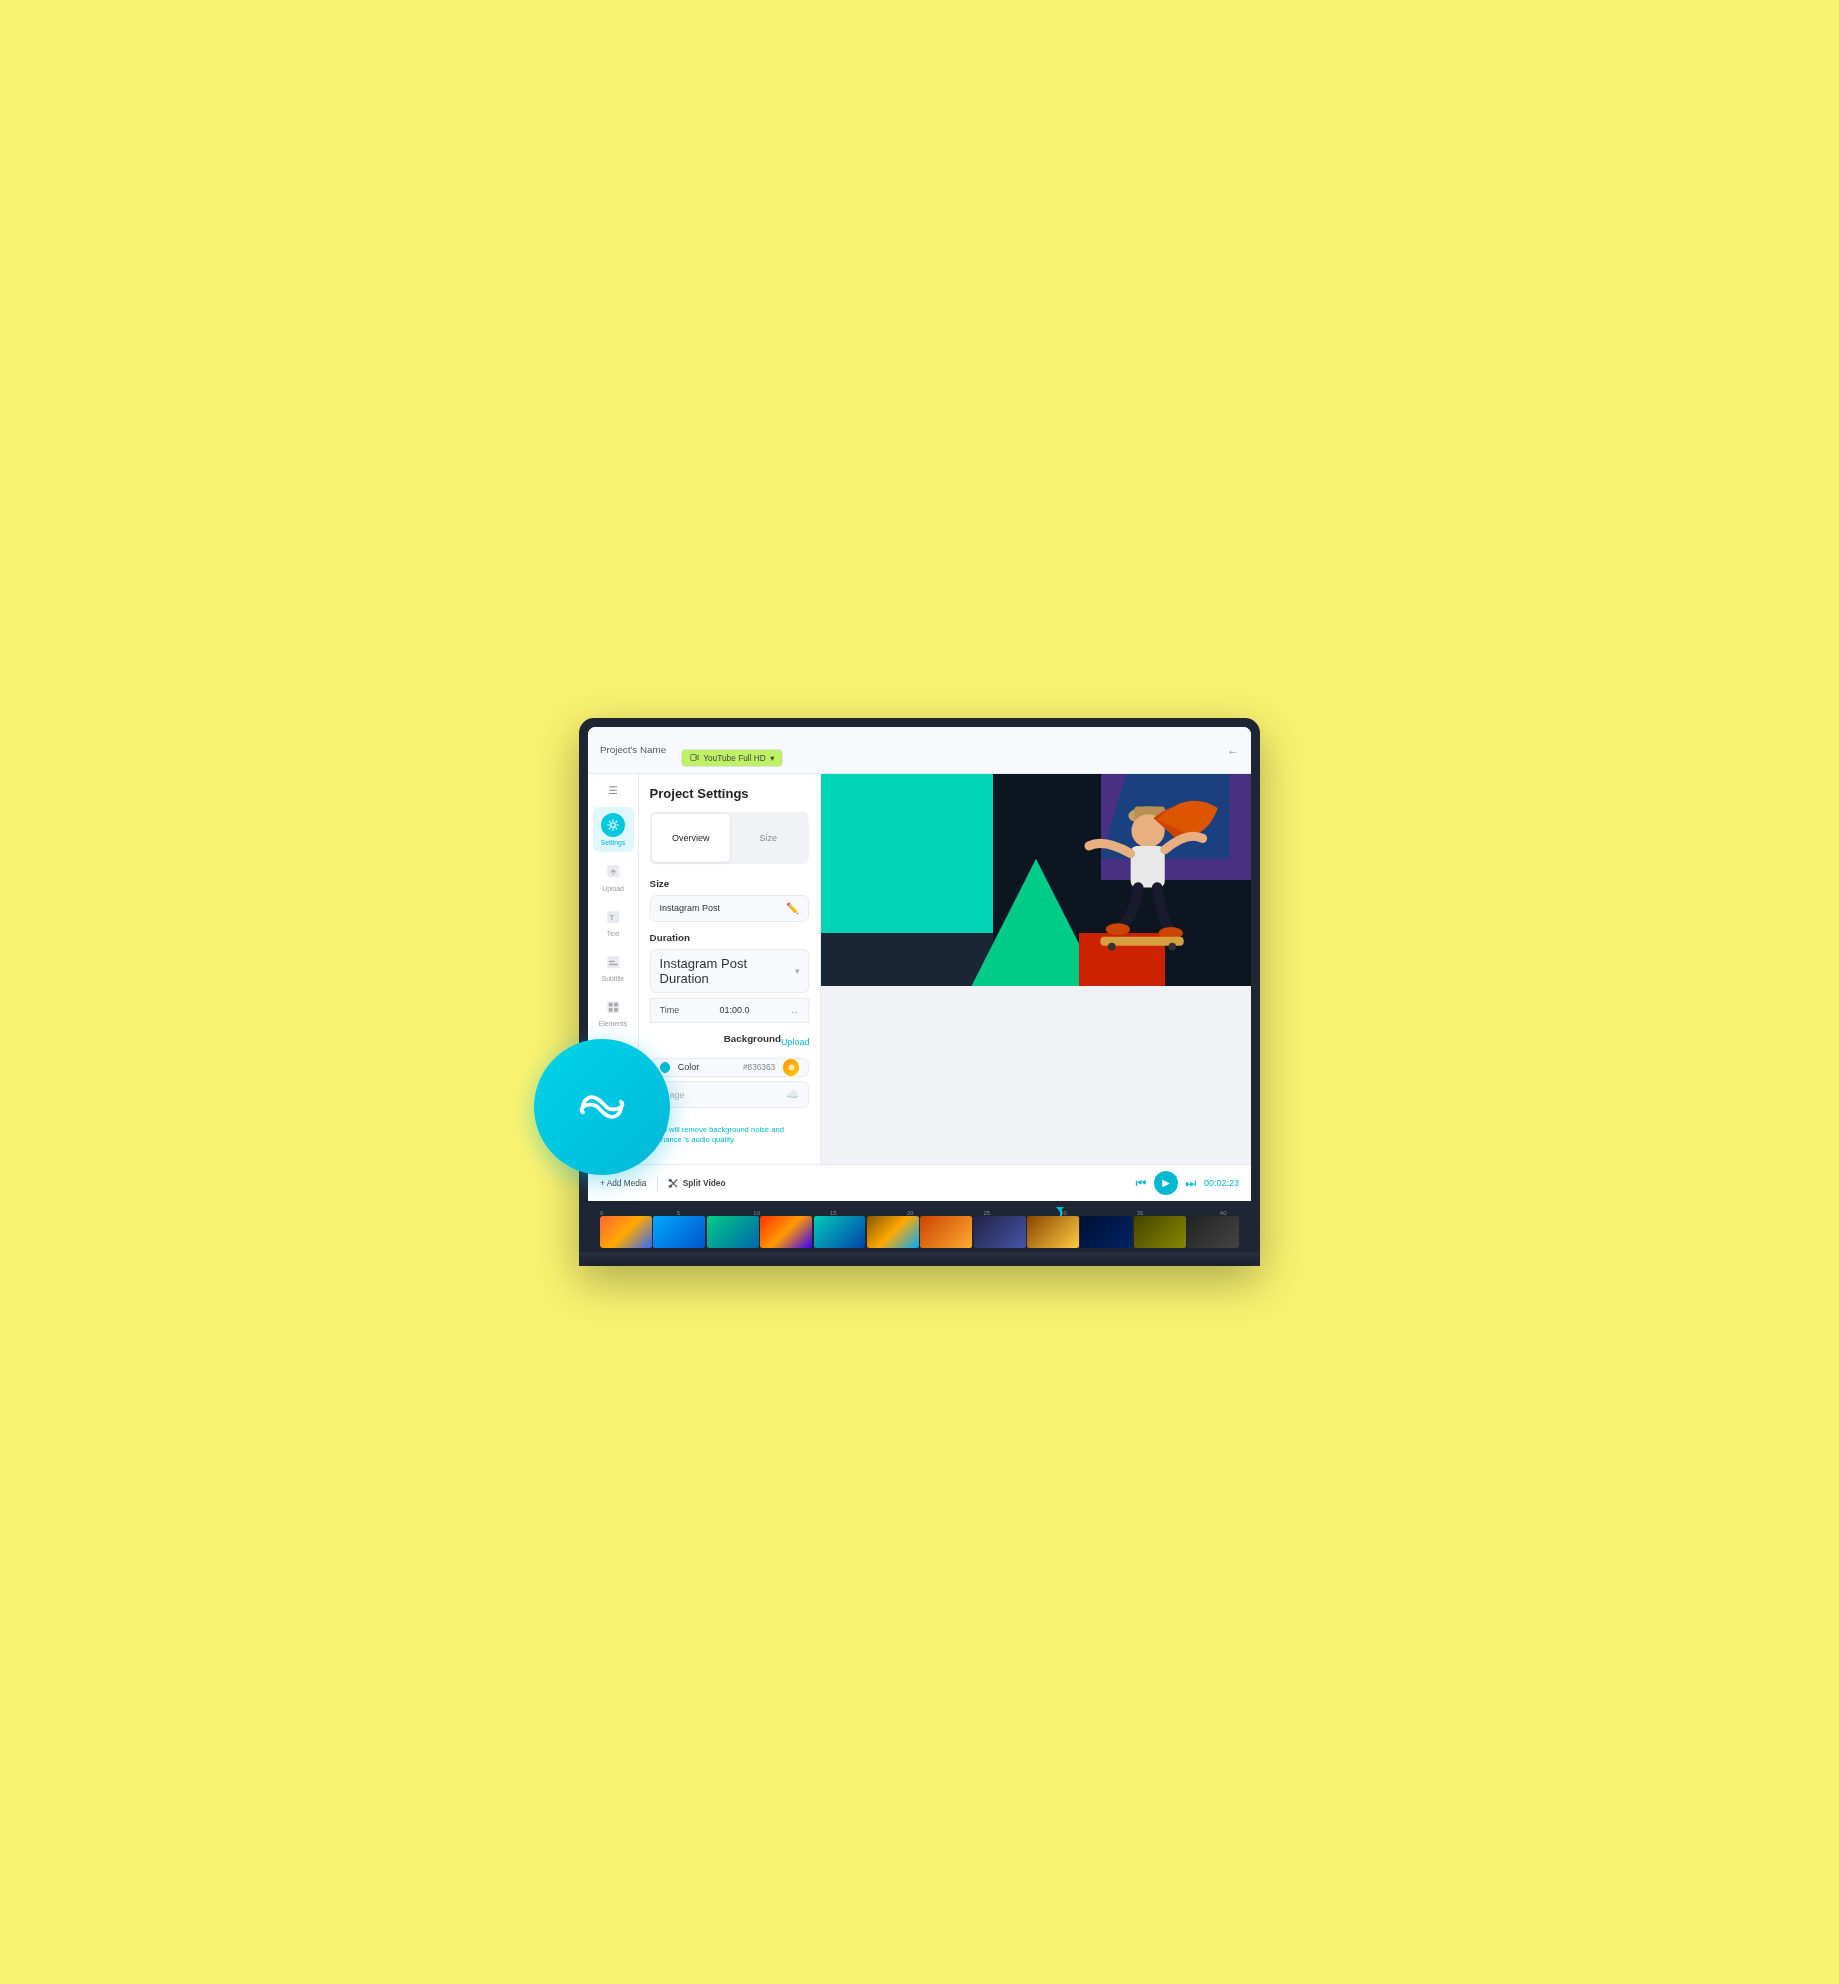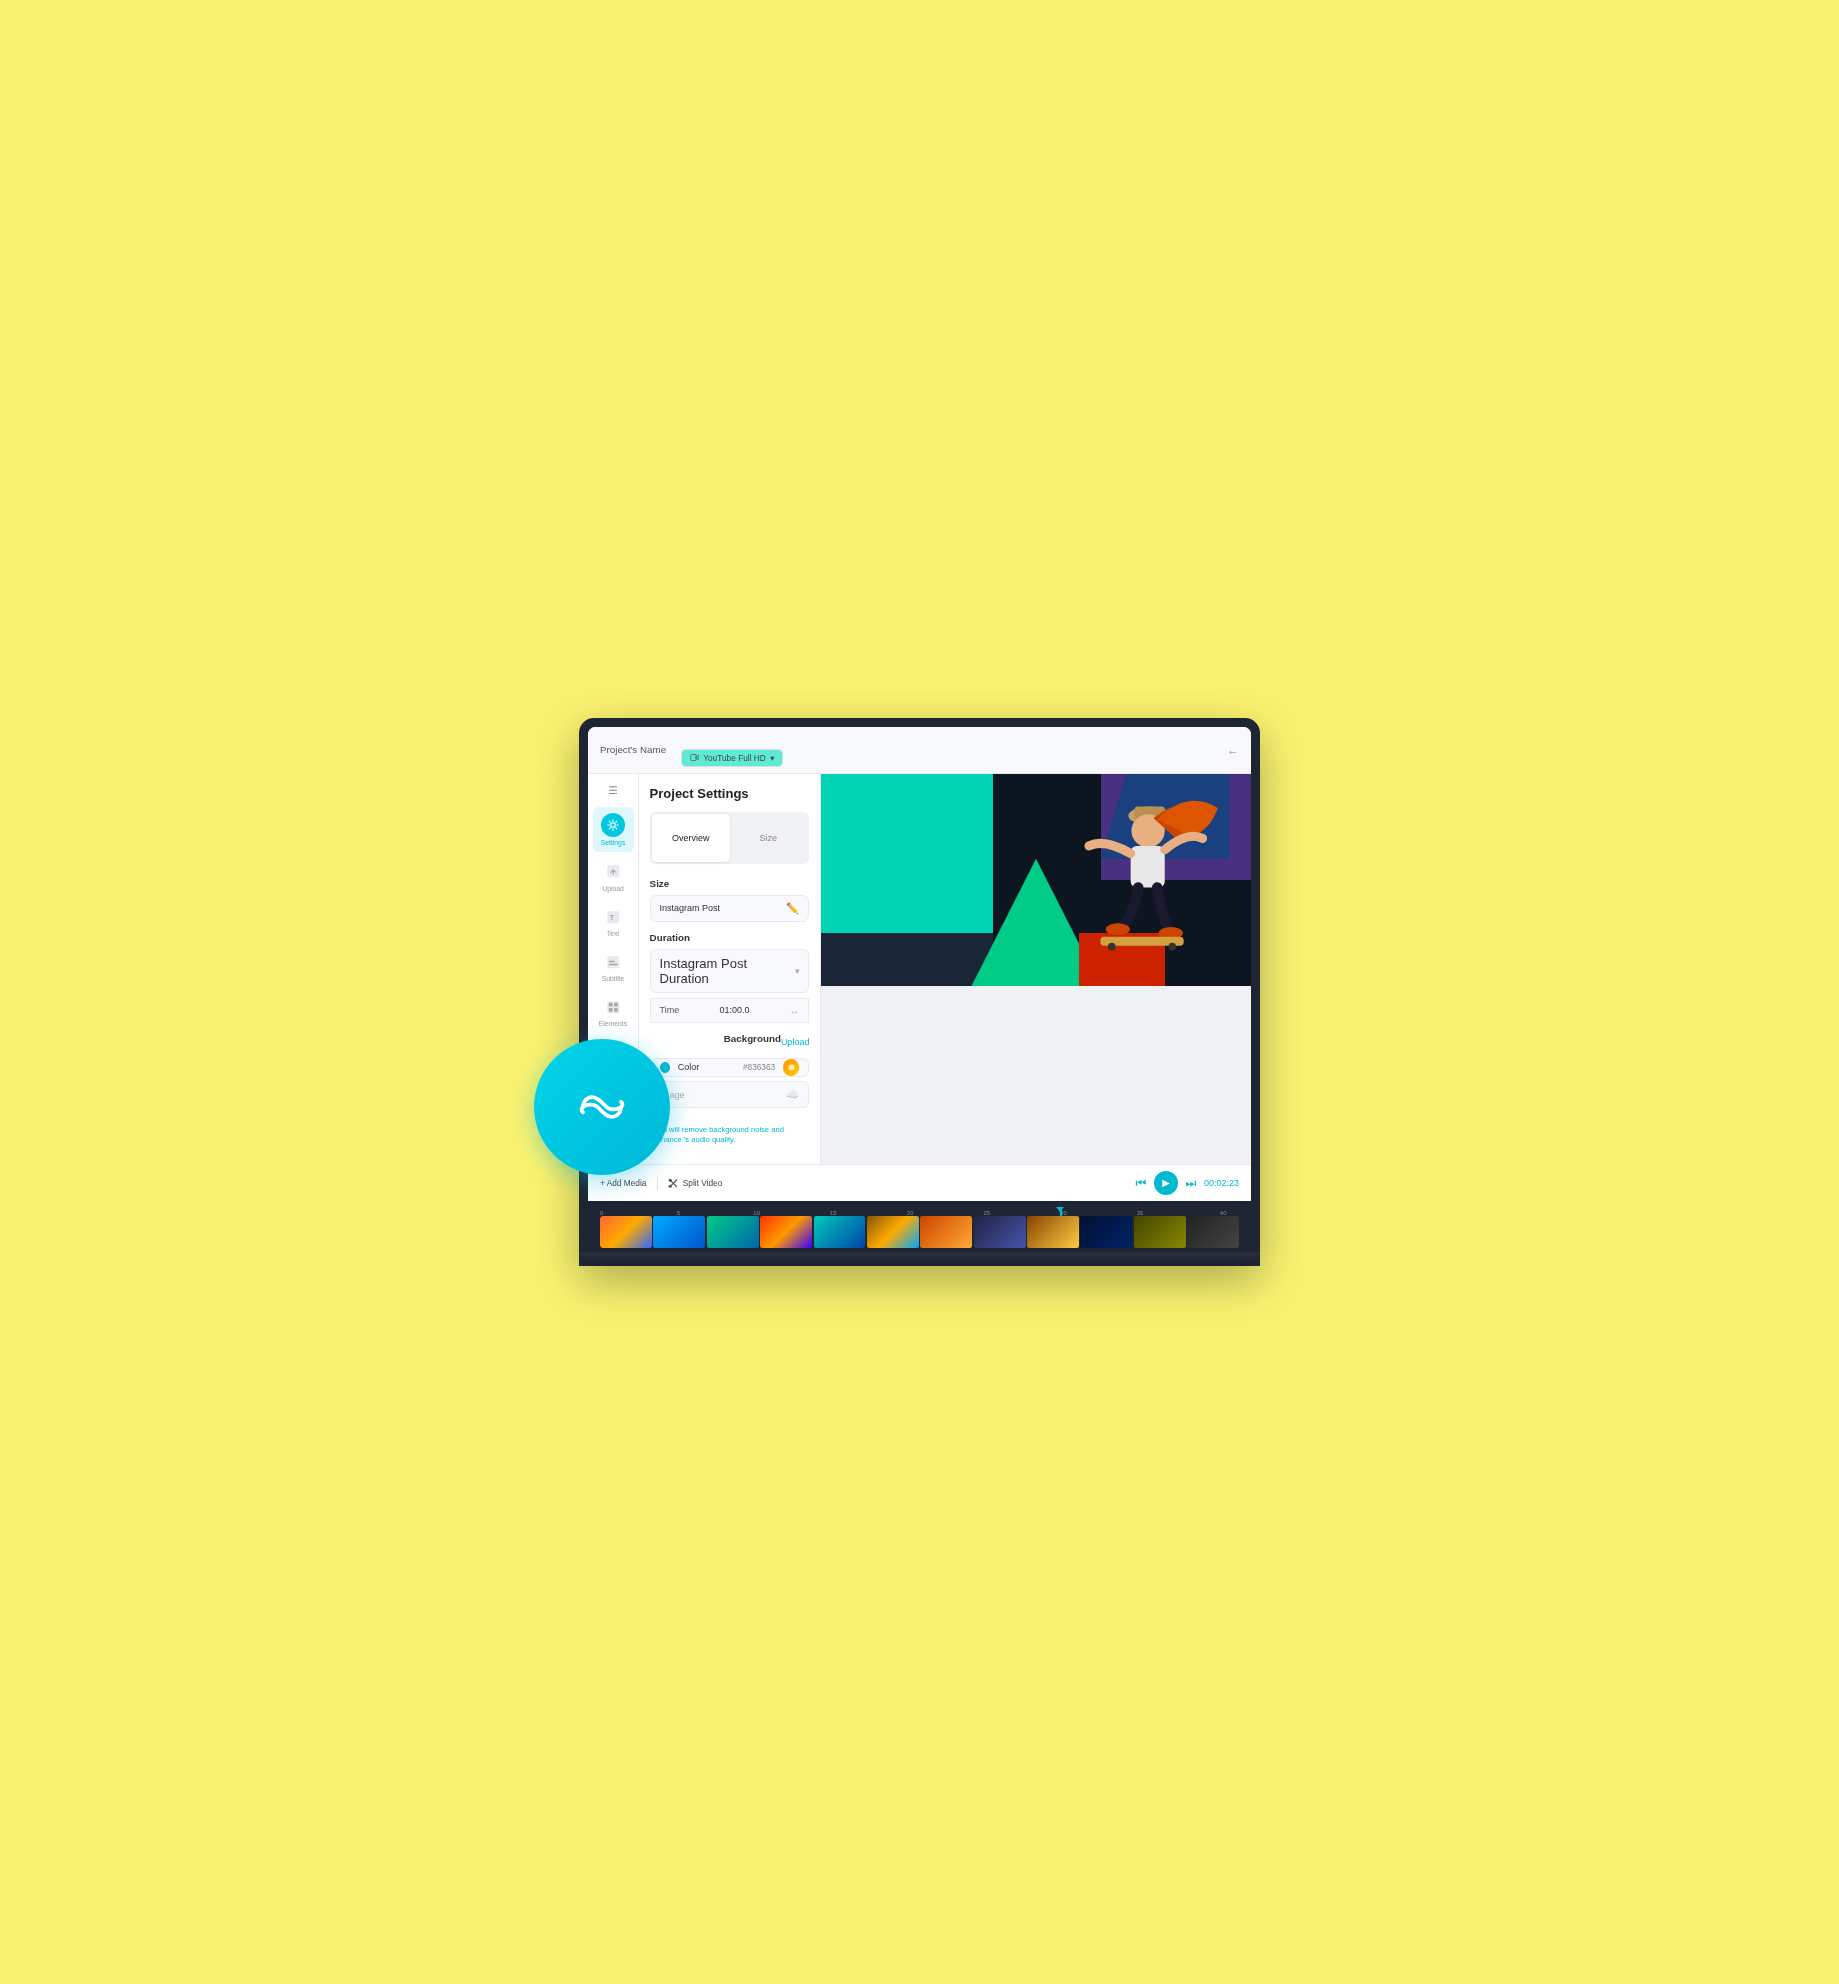--- a/index.html
+++ b/index.html
@@ -80,21 +80,21 @@
     }
     .top-bar-title {
       font-size: 9.8px;
       color: #555;
       font-weight: 500;
     }
     .top-bar-preset {
       display: flex;
       align-items: center;
       gap: 4.5px;
-      background: #5eead4;
+      background: #bef264;
       border: 0.8px solid #dde0e8;
       border-radius: 4.5px;
       padding: 3px 7.6px;
       font-size: 8.3px;
       color: #444;
       margin-left: 6px;
       margin-top: 16px;
     }
     .top-bar-preset svg { width: 9px; height: 9px; }
     .top-bar-back {
@@ -423,21 +423,21 @@
       width: 0.8px;
       height: 13.6px;
       background: #ddd;
     }
     .split-btn {
       display: flex;
       gap: 3.8px;
       font-size: 8.3px;
       color: #444;
       cursor: pointer;
-      font-weight: 400;
+      font-weight: 700;
     }
     .playback-controls {
       margin-left: auto;
       display: flex;
       align-items: center;
       gap: 7.6px;
     }
     .ctrl-btn {
       color: #00b8d0;
       font-size: 12px;

